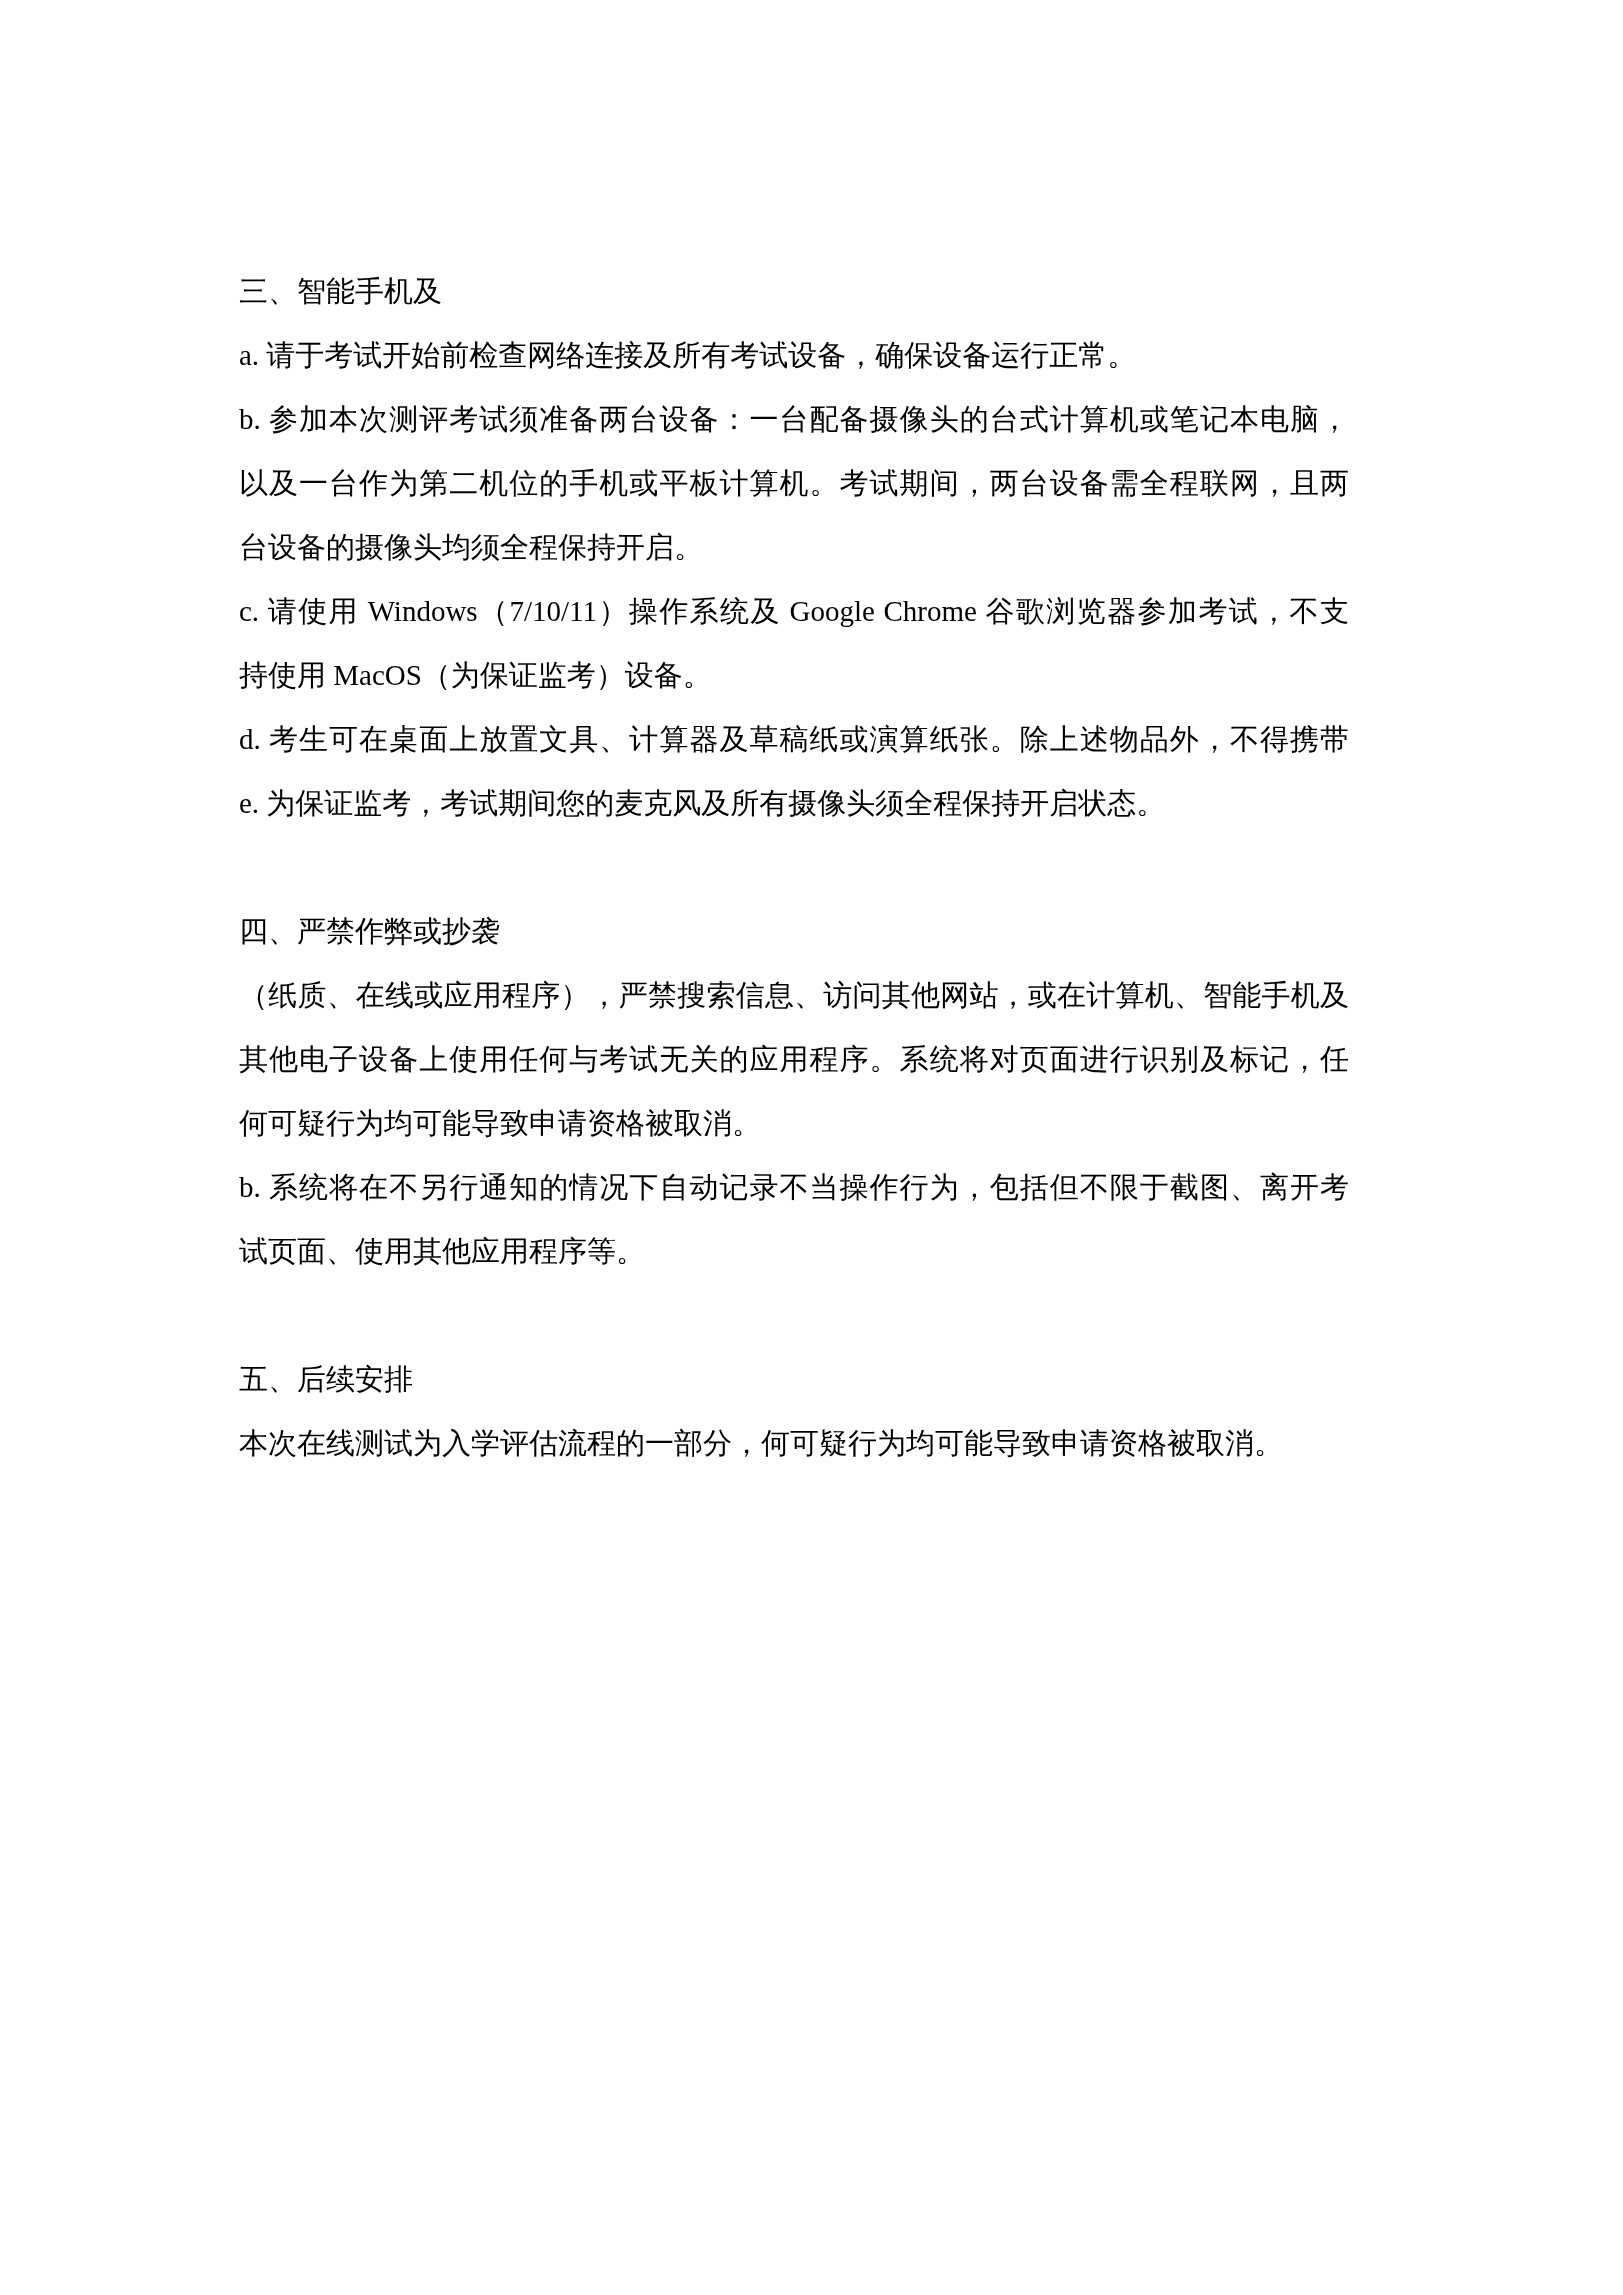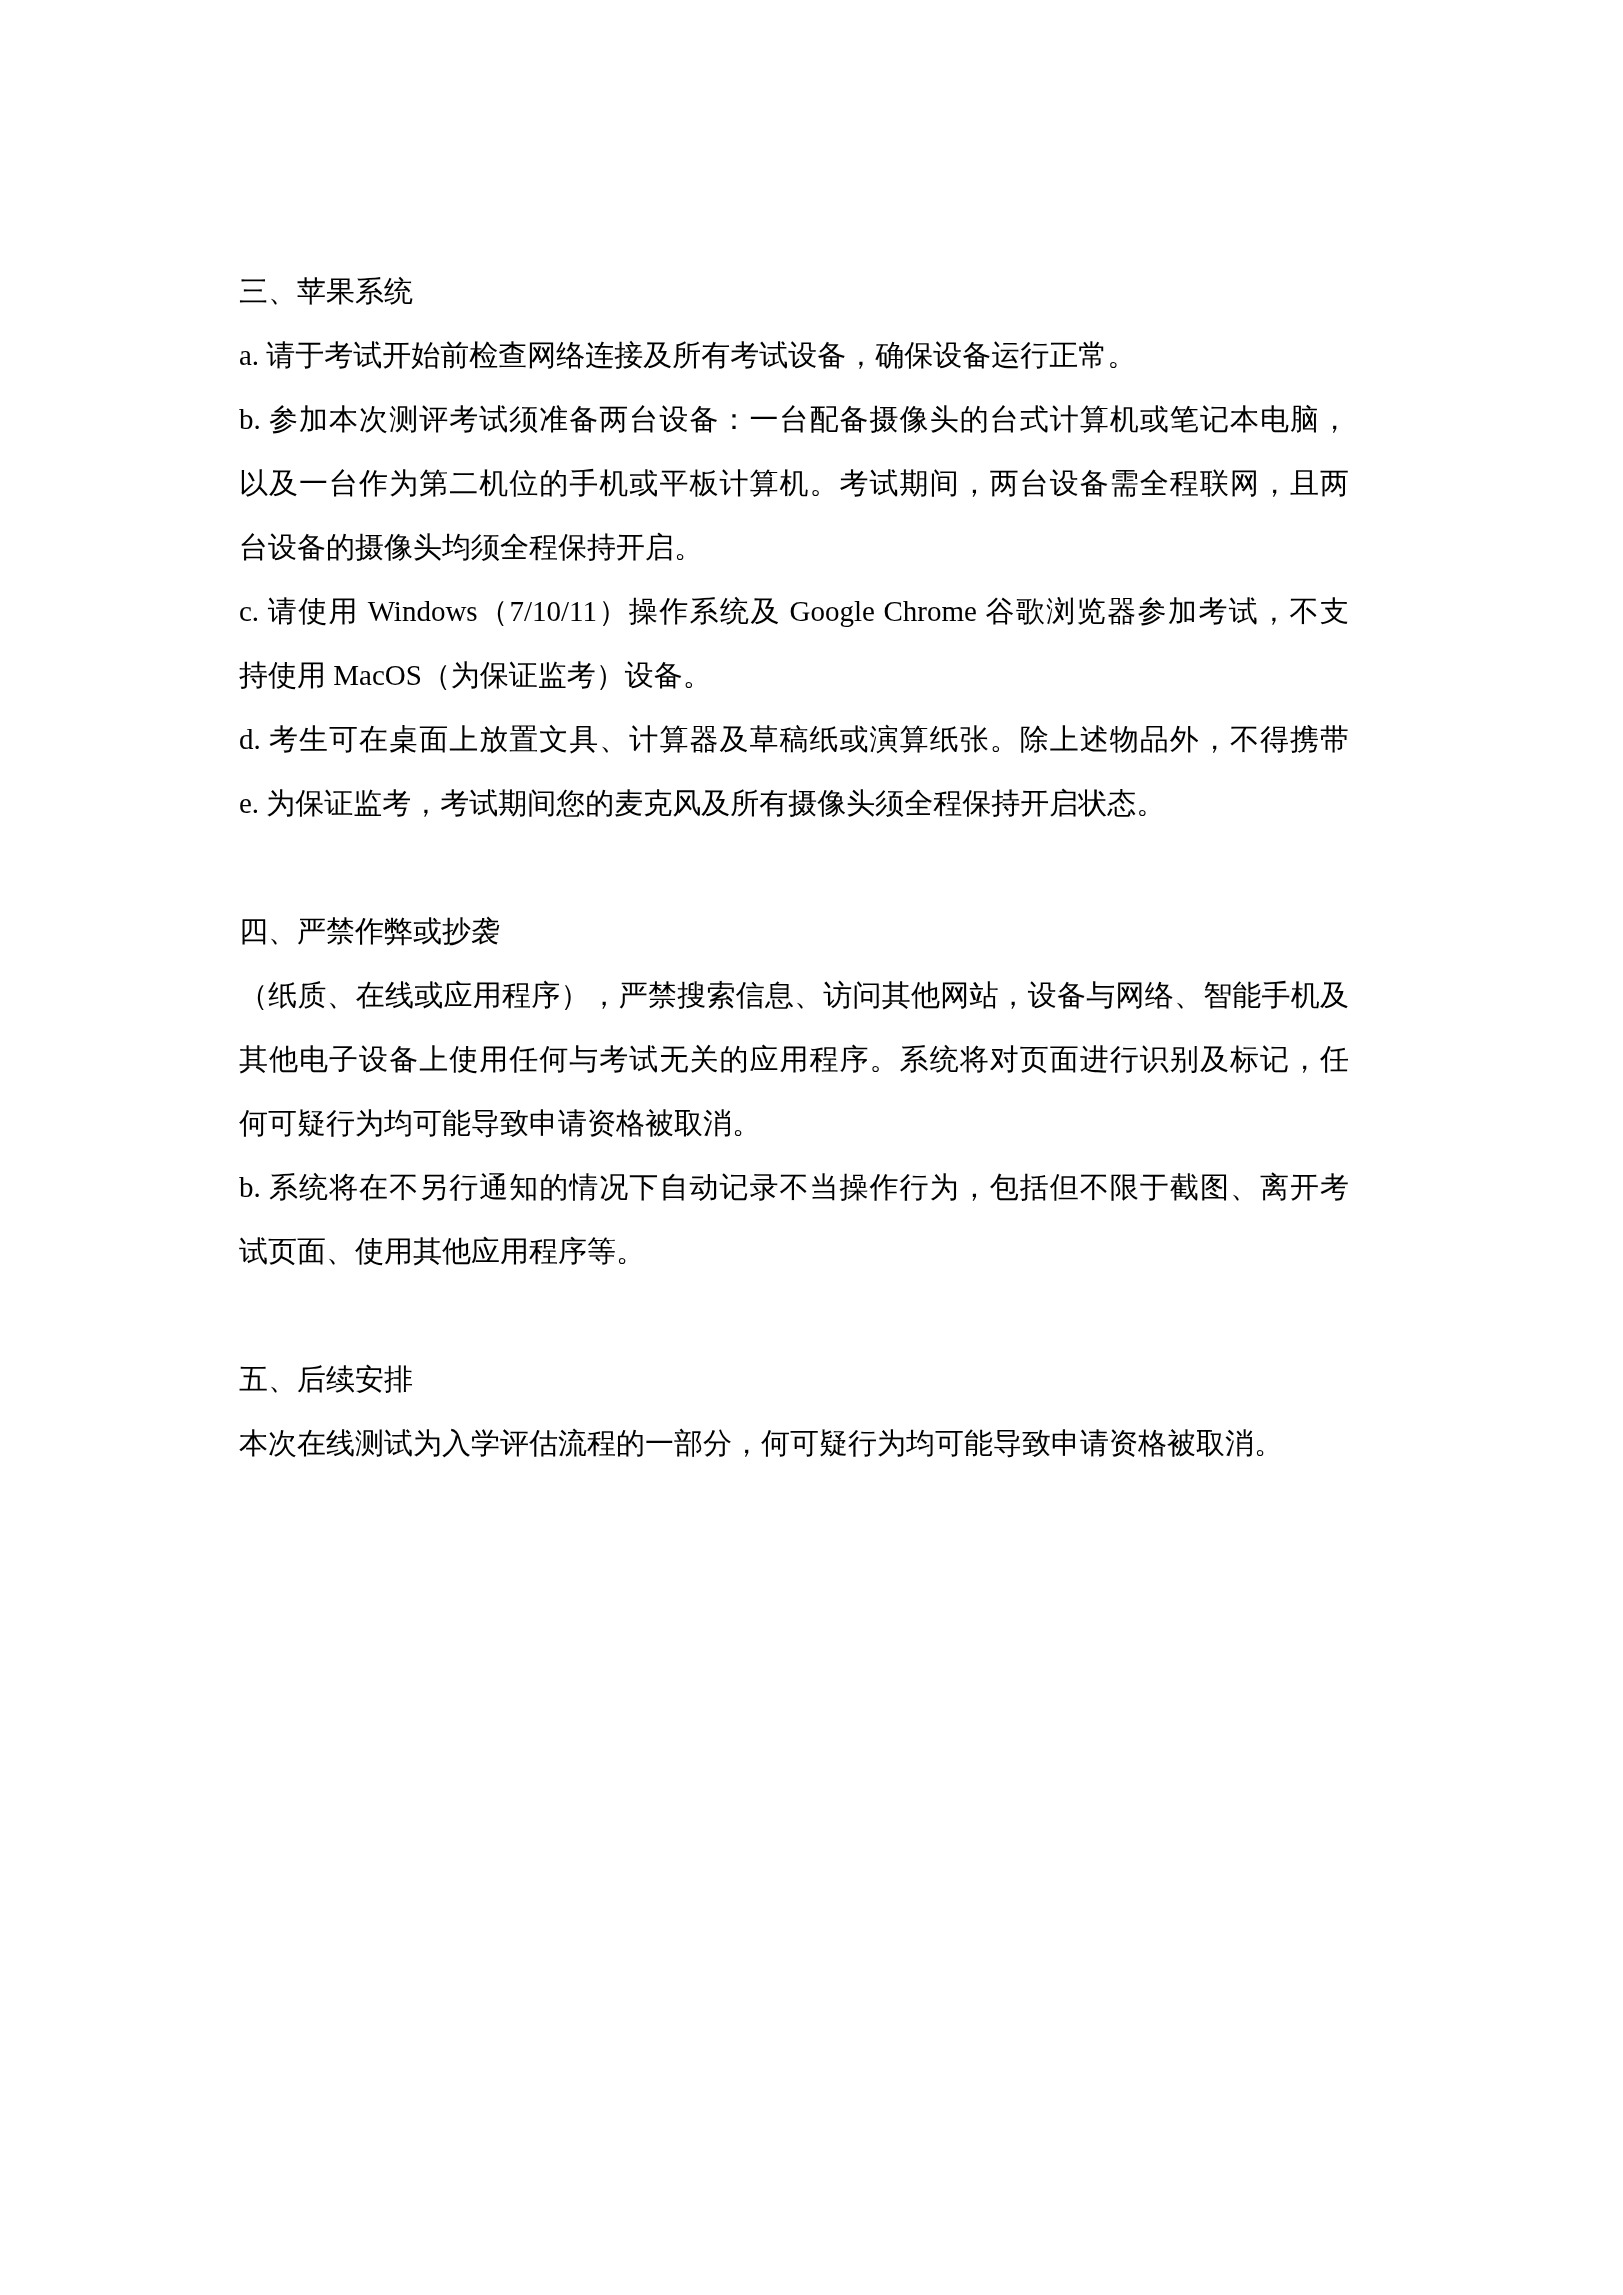--- a/index.html
+++ b/index.html
@@ -40,32 +40,32 @@
   }
   .line.blank {
     white-space: normal;
   }
 </style>
 </head>
 <body style="background: rgb(255, 255, 255);">
 
 <div class="page">
   <main class="doc" style="color: rgb(0, 0, 0);">
-      <div class="line heading">三、苹果系统</div>
+      <div class="line heading">三、智能手机及</div>
       <div class="line item">a. 请于考试开始前检查网络连接及所有考试设备，确保设备运行正常。</div>
       <div class="line item justify">b. 参加本次测评考试须准备两台设备：一台配备摄像头的台式计算机或笔记本电脑，</div>
       <div class="line continuation justify">以及一台作为第二机位的手机或平板计算机。考试期间，两台设备需全程联网，且两</div>
       <div class="line continuation">台设备的摄像头均须全程保持开启。</div>
       <div class="line item justify">c. 请使用 Windows（7/10/11）操作系统及 Google Chrome 谷歌浏览器参加考试，不支</div>
       <div class="line continuation">持使用 MacOS（为保证监考）设备。</div>
       <div class="line item justify">d. 考生可在桌面上放置文具、计算器及草稿纸或演算纸张。除上述物品外，不得携带</div>
       <div class="line item">e. 为保证监考，考试期间您的麦克风及所有摄像头须全程保持开启状态。</div>
       <div class="line blank"></div>
       <div class="line heading">四、严禁作弊或抄袭</div>
-      <div class="line continuation justify">（纸质、在线或应用程序），严禁搜索信息、访问其他网站，设备与网络、智能手机及</div>
+      <div class="line continuation justify">（纸质、在线或应用程序），严禁搜索信息、访问其他网站，或在计算机、智能手机及</div>
       <div class="line continuation justify">其他电子设备上使用任何与考试无关的应用程序。系统将对页面进行识别及标记，任</div>
       <div class="line continuation">何可疑行为均可能导致申请资格被取消。</div>
       <div class="line item justify">b. 系统将在不另行通知的情况下自动记录不当操作行为，包括但不限于截图、离开考</div>
       <div class="line continuation">试页面、使用其他应用程序等。</div>
       <div class="line blank"></div>
       <div class="line heading">五、后续安排</div>
       <div class="line item">本次在线测试为入学评估流程的一部分，何可疑行为均可能导致申请资格被取消。</div>
     </main>
 </div>
 

